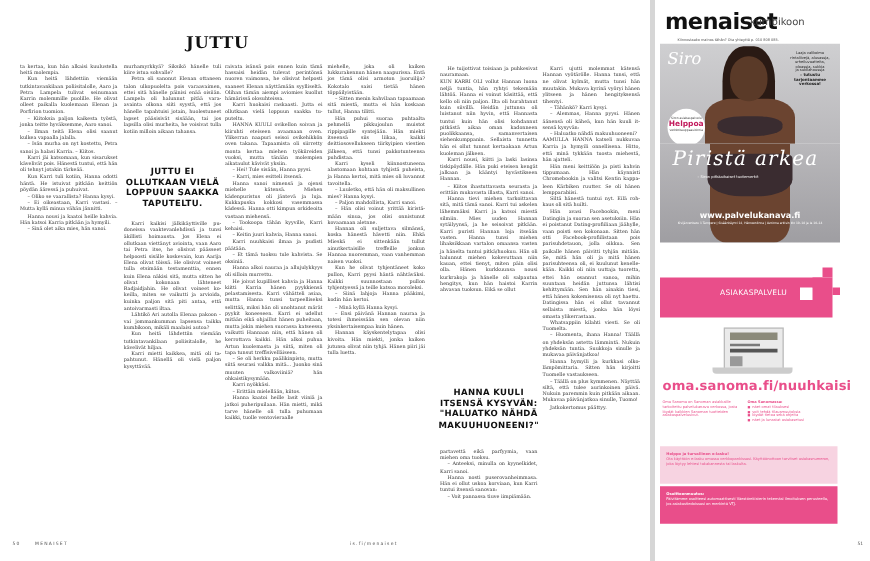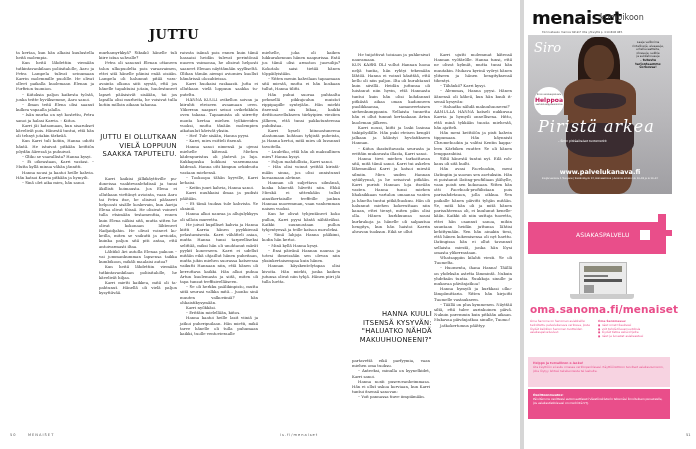--- a/index.html
+++ b/index.html
@@ -10,21 +10,21 @@
   .right-page { left:524px; width:172px; }
   .gutter { position:absolute; left:520px; top:0; width:4px; height:449px; background:#d6d6d6; }
 
   .jatkis { position:absolute; top:27px; left:0; width:348px; text-align:center;
             font-family:"DejaVu Serif", serif; font-weight:bold; font-size:13px; letter-spacing:0.5px; color:#111; }
 
   .col { position:absolute; width:78px; font-size:3.9px; line-height:5.2px; color:#333; text-align:justify; }
   .col p { margin:0 0 0 0; text-indent:6px; }
   .col p.noind { text-indent:0; }
 
-  .pullquote { position:absolute; font-family:"DejaVu Sans", sans-serif; font-weight:normal; text-align:right;
+  .pullquote { position:absolute; font-family:"DejaVu Sans", sans-serif; font-weight:bold; text-align:center;
                color:#111; font-size:6.8px; line-height:8.6px; letter-spacing:0.3px; }
 
   .footer { position:absolute; top:433px; font-family:"DejaVu Sans", sans-serif; font-size:3.6px; color:#555; letter-spacing:1px; }
 
   
   .brand { position:absolute; left:8px; top:7px; font-family:"DejaVu Sans", sans-serif; font-weight:bold; font-size:18px; color:#111; letter-spacing:-0.5px; }
   .brand-sub { position:absolute; left:76px; top:13px; font-family:"DejaVu Sans", sans-serif; font-size:8px; color:#444; }
   .brand-tag { position:absolute; left:18px; top:30px; font-family:"DejaVu Sans", sans-serif; font-size:2.8px; color:#555; }
 
   .ad-photo { position:absolute; left:4px; top:35px; width:144px; height:80px; overflow:hidden;
@@ -223,21 +223,21 @@
   <div class="sq" style="left:142px; top:230px; width:6px; height:6px;"></div>
 
   <div class="laptop-screen">
     <div class="ls-bar" style="left:4px; top:3px; width:38px; height:6px; background:#8b8a7a;"></div>
     <div class="ls-bar" style="left:4px; top:12px; width:24px; height:2px;"></div>
     <div class="ls-bar" style="left:4px; top:16px; width:38px; height:3px; background:#555;"></div>
     <div class="ls-bar" style="left:4px; top:22px; width:10px; height:8px; background:#999;"></div>
   </div>
   <div class="laptop-base"></div>
 
-  <div class="oma-url">oma.sanoma.fi/menaiset</div>
+  <div class="oma-url">oma.sanoma.fi/nuuhkaisi</div>
   <div class="oma-left">Oma Sanoma on Sanoman asiakkaille tarkoitettu palvelukanava verkossa, josta löydät kaikkien Sanoman tuotteiden asiakaspalvelusivut.</div>
   <div class="oma-right">
     <div class="h">Oma Sanomassa:</div>
     <div class="li">näet omat tilauksesi</div>
     <div class="li">voit tehdä tilausmuutoksia</div>
     <div class="li">löydät tietoa sekä ohjeita</div>
     <div class="li">näet ja lunastat asiakasetusi</div>
   </div>
 
   <div class="box-light">

